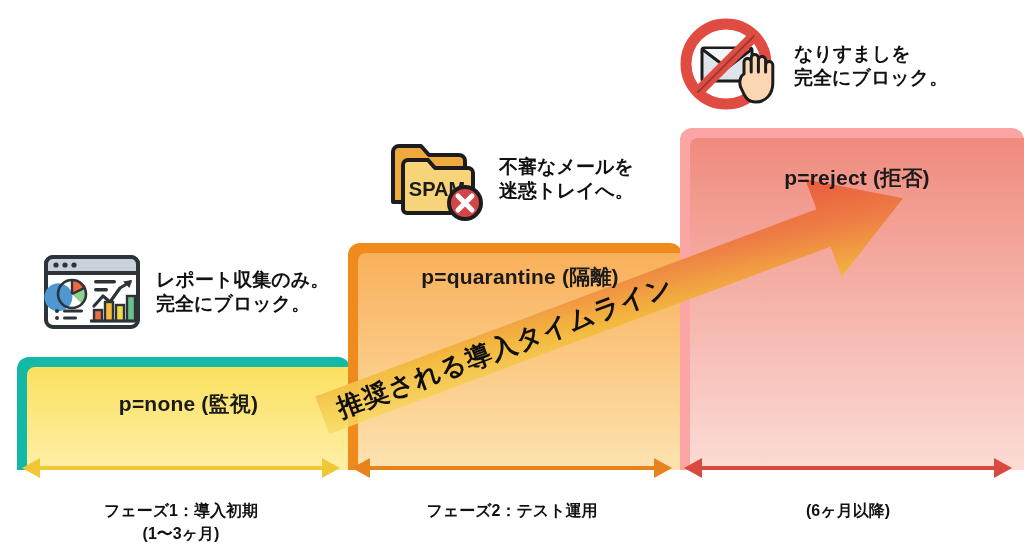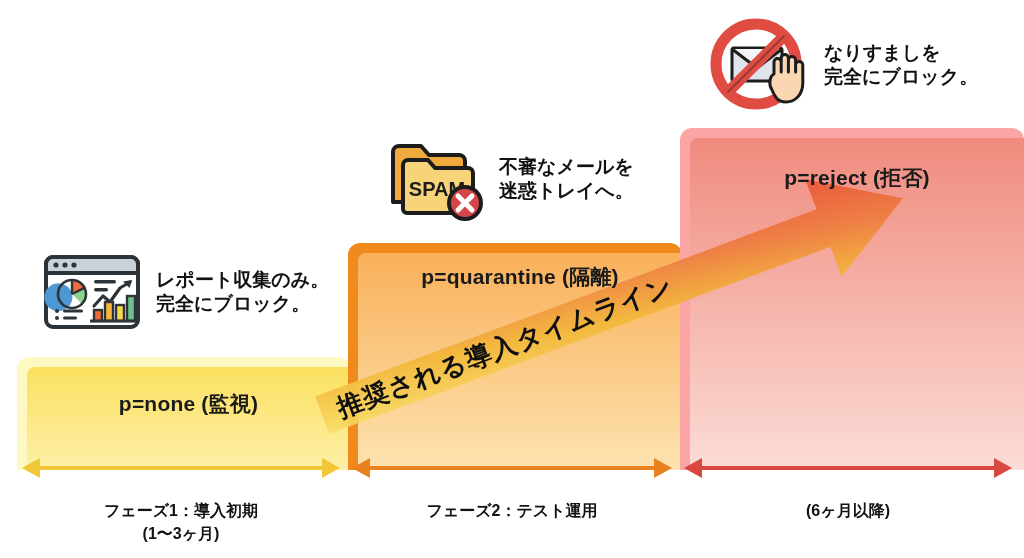--- a/index.html
+++ b/index.html
@@ -17,21 +17,21 @@
     border-radius:8px 0 0 0;
   }
   .step .caption{
     position:absolute;left:10px;right:0;
     text-align:center;
     font-weight:bold;color:#1a1a1a;
     letter-spacing:.2px;
     z-index:6;
   }
 
-  #step1{left:17px;top:357px;width:333px;height:113px;background:#fef9c3;}
+  #step1{left:17px;top:357px;width:333px;height:113px;background:#14b8a6;}
   #step1 .inner{background:linear-gradient(180deg,#fbe05f 0%,#fdf0a8 100%);}
   #step1 .caption{top:33px;font-size:21px;}
 
   #step2{left:348px;top:243px;width:334px;height:227px;background:#f08a1c;}
   #step2 .inner{background:linear-gradient(180deg,#f9b05a 0%,#fde3b0 100%);}
   #step2 .caption{top:20px;font-size:21px;}
 
   #step3{left:680px;top:128px;width:344px;height:342px;background:#fca5a5;}
   #step3 .inner{background:linear-gradient(180deg,#f08b7e 0%,#fbdcd6 100%);}
   #step3 .caption{top:36px;font-size:21px;}
@@ -49,21 +49,21 @@
   }
 
   
   .callout{position:absolute;display:flex;align-items:center;gap:12px;z-index:8;}
   .callout .ico{flex:0 0 auto;display:block;}
   .callout .txt{
     font-size:19px;font-weight:bold;color:#111;line-height:1.28;white-space:nowrap;
   }
   #callout1{left:40px;top:252px;}
   #callout2{left:385px;top:136px;}
-  #callout3{left:708px;top:18px;font-family:Liberation Mono, monospace;}
+  #callout3{left:678px;top:18px;}
 
   
   .phase{position:absolute;z-index:9;}
   .phase .axis{position:absolute;left:0;top:0;height:28px;}
   .phase .lbl{
     position:absolute;left:0;width:100%;top:30px;
     text-align:center;font-size:16px;font-weight:bold;color:#121212;line-height:1.45;
     white-space:nowrap;
     margin-top:14px;
   }

